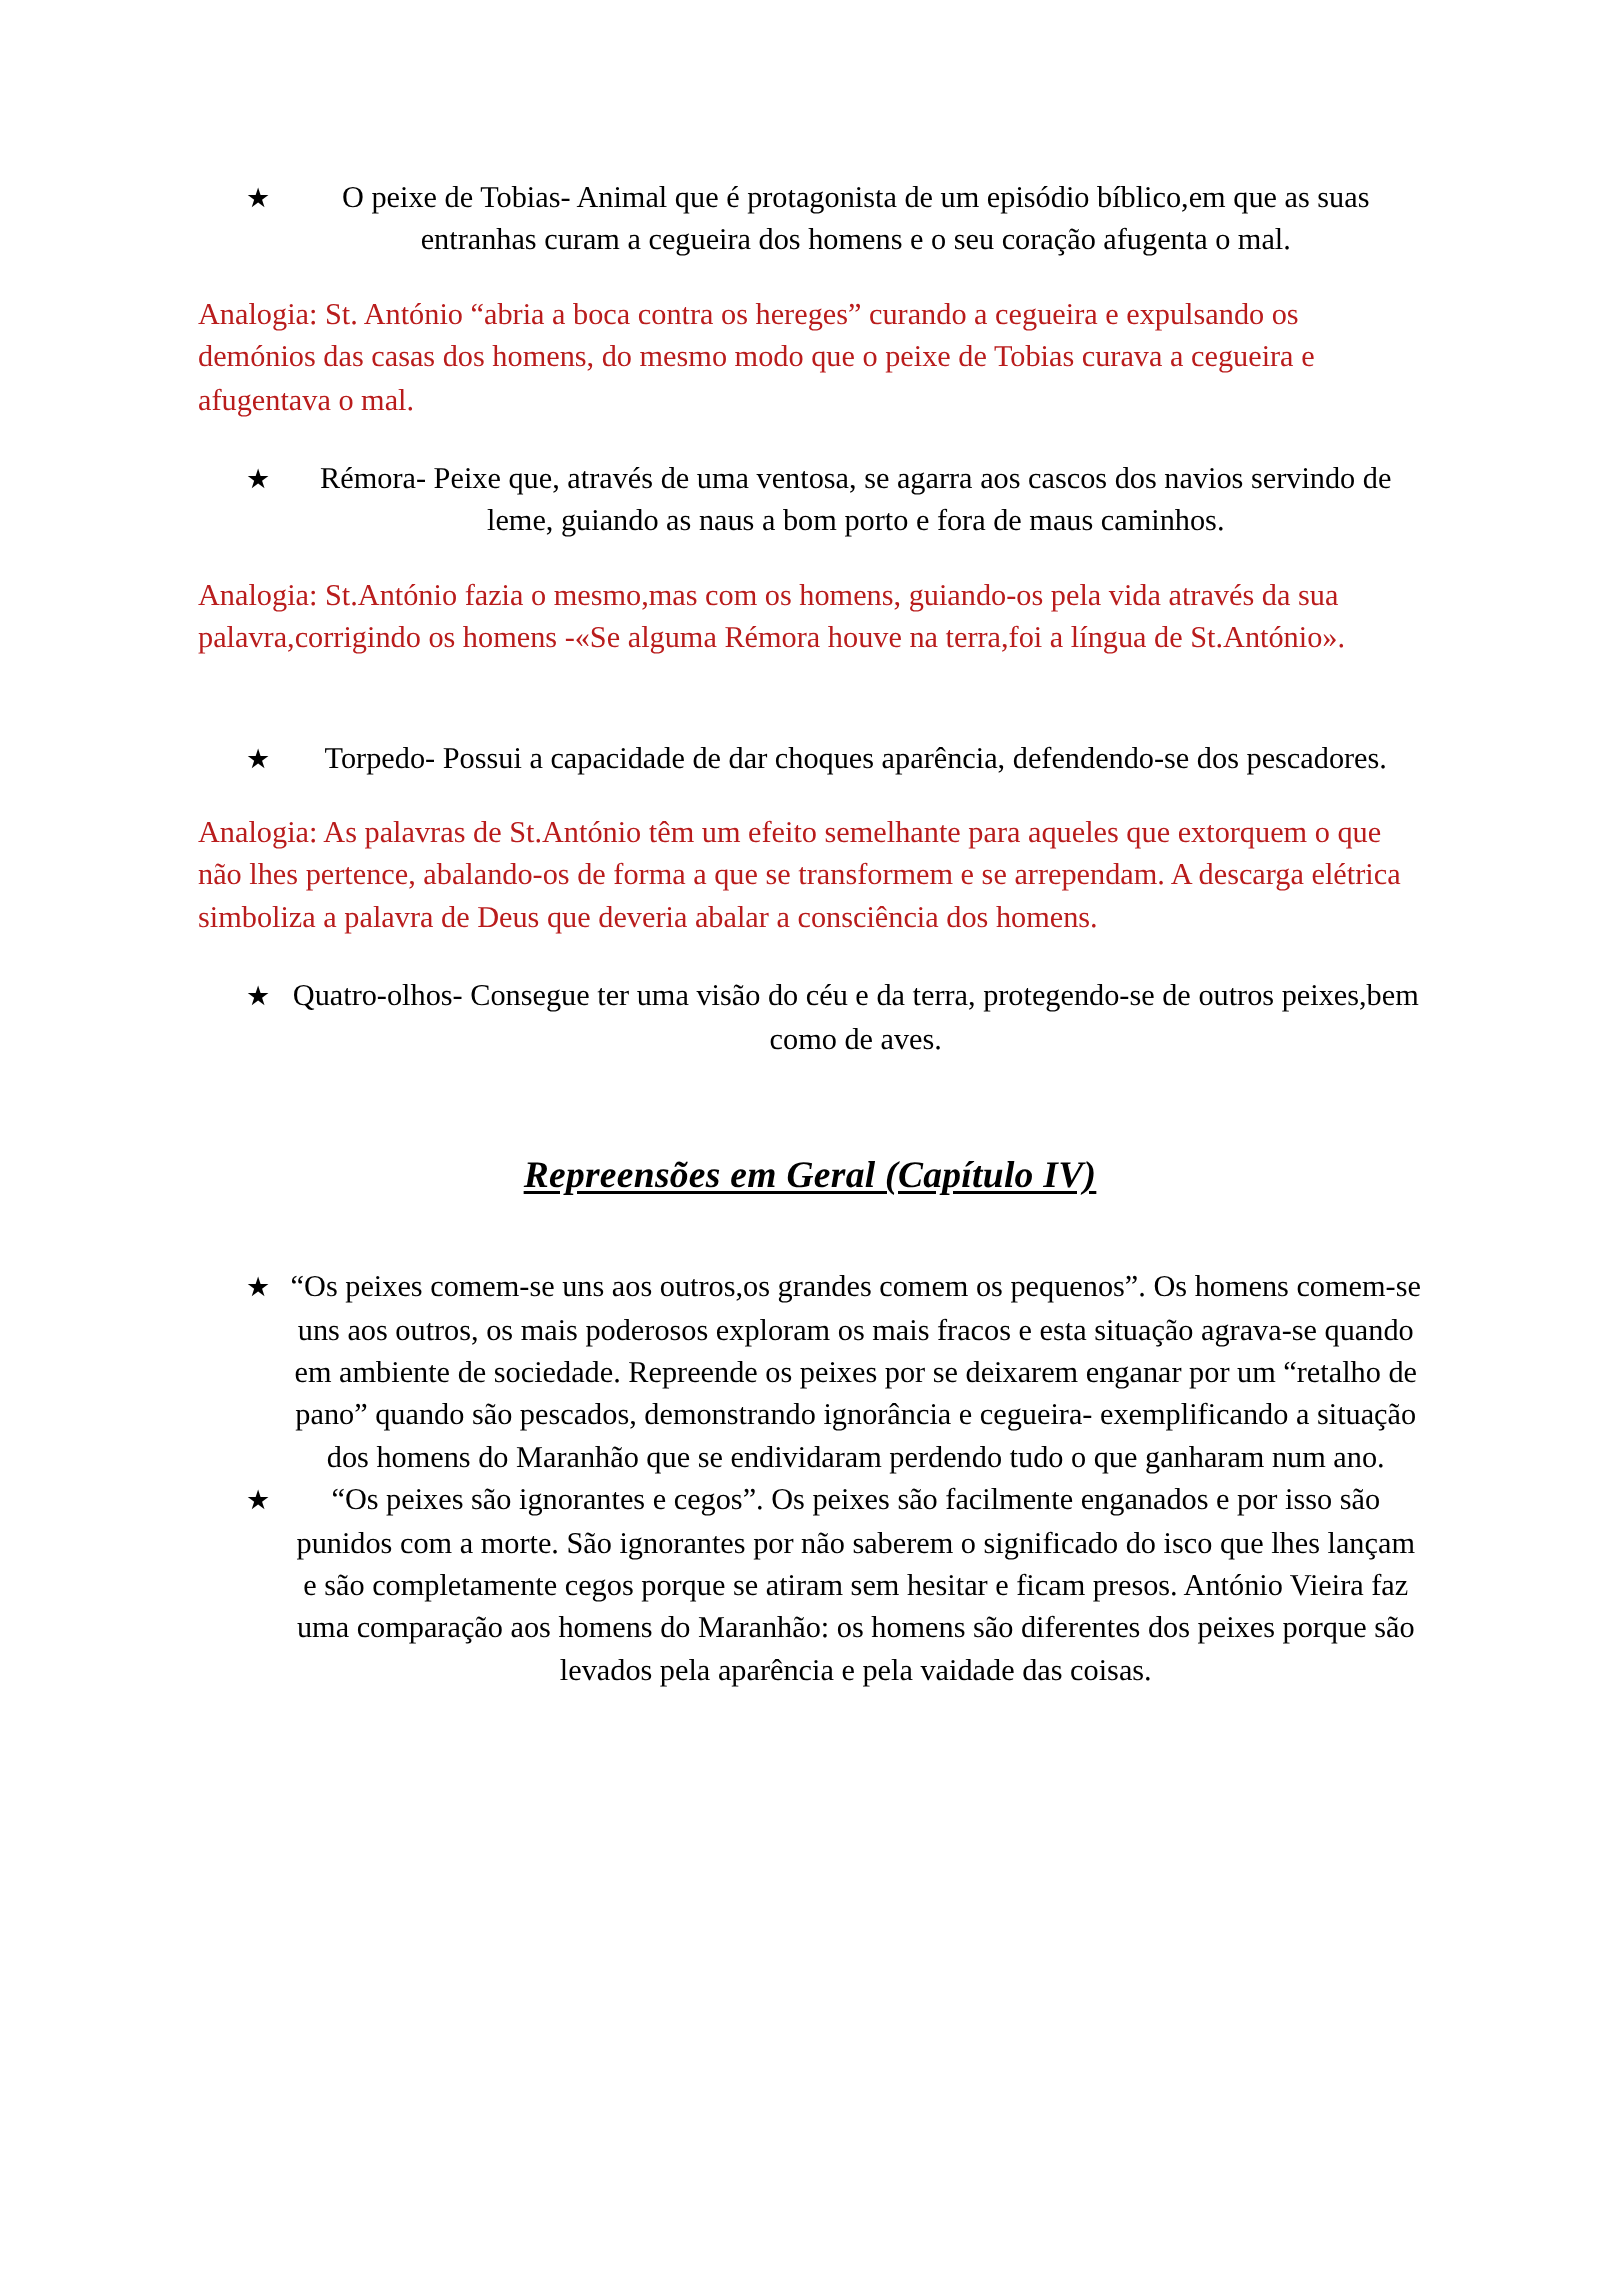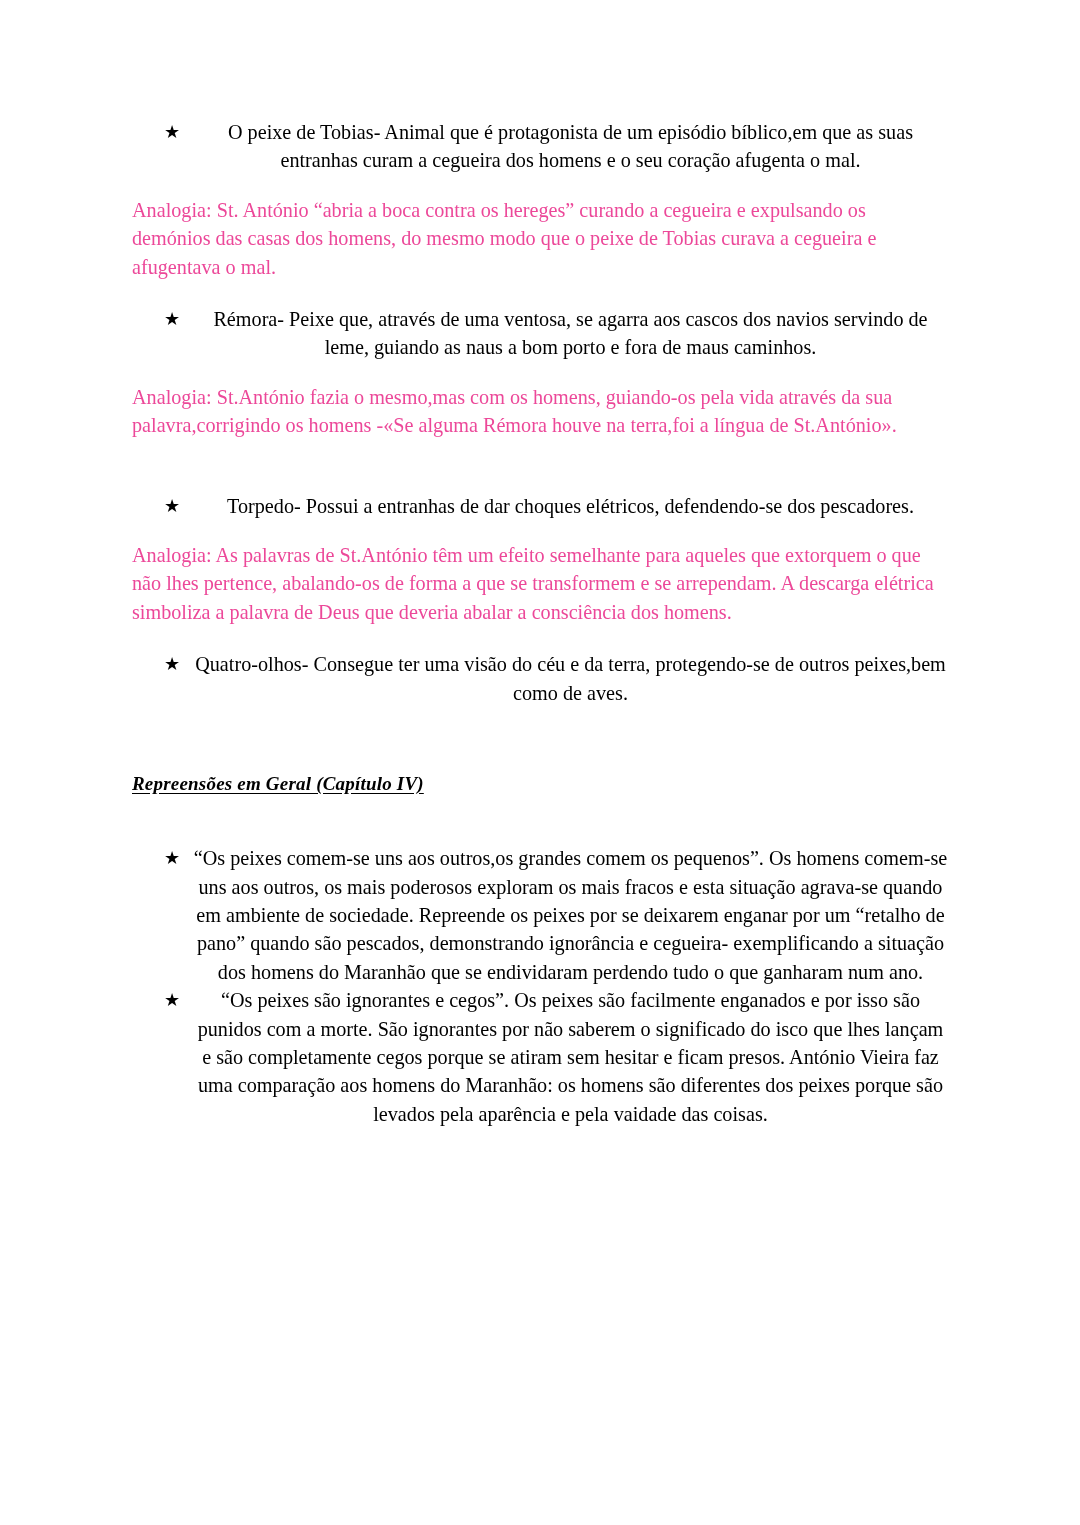--- a/index.html
+++ b/index.html
@@ -31,21 +31,21 @@
   .doc-body {
     width: 816px;
   }
 
   
   p.para {
     margin: 0;
     font-size: 20.2px;
     line-height: 28.4px;
     text-align: left;
-    color: #ec4899;
+    color: #b91c1c;
   }
 
   
   ul.star-list {
     list-style: none;
     margin: 0;
     padding: 0;
   }
   ul.star-list > li {
     position: relative;
@@ -70,21 +70,22 @@
   
   .gap-sm { height: 21px; }
   .gap-md { height: 24px; }
   .gap-lg { height: 52px; }
   .gap-heading-top { height: 40px; }
   .gap-heading-bottom { height: 44px; }
 
   
   h2.section-heading {
     margin: 0;
-    font-size: 19px;
+    text-align: center;
+    font-size: 25px;
     line-height: 32px;
     font-weight: bold;
     font-style: italic;
     text-decoration: underline;
     text-underline-offset: 3px;
     letter-spacing: 0.2px;
   }
 </style>
 </head>
 <body>
@@ -114,21 +115,21 @@
 
     <div class="gap-sm"></div>
 
     <p class="para">Analogia: St.António fazia o mesmo,mas com os homens, guiando-os pela vida através da sua palavra,corrigindo os homens -«Se alguma Rémora houve na terra,foi a língua de St.António».</p>
 
     <div class="gap-lg"></div>
 
     <ul class="star-list">
       <li>
         <span class="star">★</span>
-        <span class="li-text">Torpedo- Possui a entranhas de dar choques elétricos, defendendo-se dos pescadores.</span>
+        <span class="li-text">Torpedo- Possui a capacidade de dar choques aparência, defendendo-se dos pescadores.</span>
       </li>
     </ul>
 
     <div class="gap-sm"></div>
 
     <p class="para">Analogia: As palavras de St.António têm um efeito semelhante para aqueles que extorquem o que não lhes pertence, abalando-os de forma a que se transformem e se arrependam. A descarga elétrica simboliza a palavra de Deus que deveria abalar a consciência dos homens.</p>
 
     <div class="gap-md"></div>
 
     <ul class="star-list">

